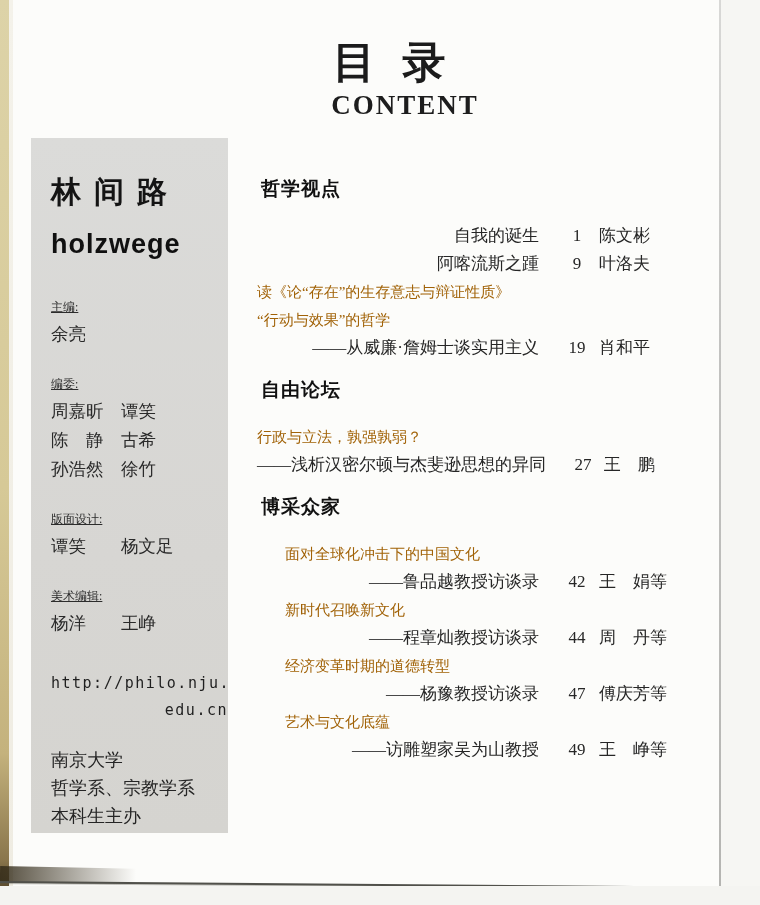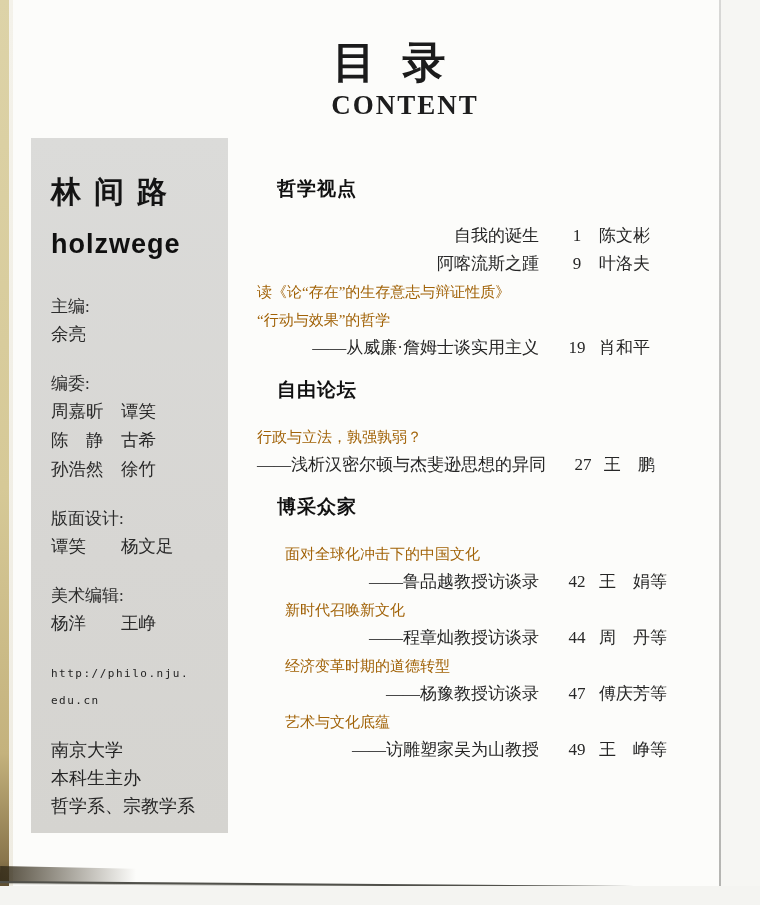--- a/index.html
+++ b/index.html
@@ -43,29 +43,29 @@
   
   .sidebar{
     position:absolute;left:31px;top:138px;width:197px;height:695px;
     background:linear-gradient(180deg,#dbdbd9 0%,#d7d6d3 60%,#d5d4d0 100%);
     padding:34px 0 0 20px;box-sizing:border-box;
   }
   .j-cn{font-size:30px;font-weight:bold;letter-spacing:13px;color:#141414;font-family:"Liberation Serif",serif;}
   .j-en{font-size:27px;font-weight:bold;letter-spacing:1px;margin-top:16px;color:#101010;font-family:"Liberation Sans",sans-serif;}
   .sb-group{margin-top:22px;}
   .sb-group.first{margin-top:34px;}
-  .sb-label{font-size:17px;line-height:26px;color:#2c2c2c;}
+  .sb-label{font-size:12px;line-height:26px;color:#2c2c2c;text-decoration:underline;}
   .sb-line{font-size:17.5px;line-height:29px;color:#2a2a2a;}
-  .sb-url{margin-top:22px;font-family:"DejaVu Sans Mono",monospace;font-size:11px;line-height:27px;letter-spacing:1.5px;color:#1f1f1f;}
+  .sb-url{margin-top:32px;font-family:"DejaVu Sans Mono",monospace;font-size:15px;line-height:27px;letter-spacing:1.5px;color:#1f1f1f;text-align:right;}
   .sb-org{margin-top:22px;font-size:18px;line-height:28px;color:#252525;}
   
   .toc{position:absolute;left:257px;top:176px;width:436px;}
   .toc-section{
     font-family:"Liberation Sans",sans-serif;font-size:19px;font-weight:bold;
-    color:#111;margin:15px 0 20px 20px;letter-spacing:1px;
+    color:#111;margin:15px 0 20px 4px;letter-spacing:1px;
   }
   .toc-section.first{margin-top:0;}
   .toc-lead{font-size:15px;line-height:28px;color:#a16207;white-space:nowrap;}
   .toc-lead.indent{padding-left:28px;}
   .toc-row{display:flex;line-height:28px;font-size:17px;color:#262626;}
   .toc-row .t{flex:1;text-align:right;white-space:nowrap;padding-right:16px;}
   .toc-row .p{width:44px;text-align:center;font-family:"Liberation Serif",serif;}
   .toc-row .a{width:94px;text-align:left;white-space:nowrap;}
 </style>
 </head>
@@ -108,22 +108,22 @@
     <div class="sb-line">杨洋　　王峥</div>
   </div>
 
   <div class="sb-url">
     <div>http://philo.nju.</div>
     <div>edu.cn</div>
   </div>
 
   <div class="sb-org">
     <div>南京大学</div>
+    <div>哲学系、宗教学系</div>
     <div>本科生主办</div>
-    <div>哲学系、宗教学系</div>
   </div>
 </div>
 
 <div class="toc">
 
   <div class="toc-section first">哲学视点</div>
 
   <div class="toc-row">
     <span class="t">自我的诞生</span>
     <span class="p">1</span>

